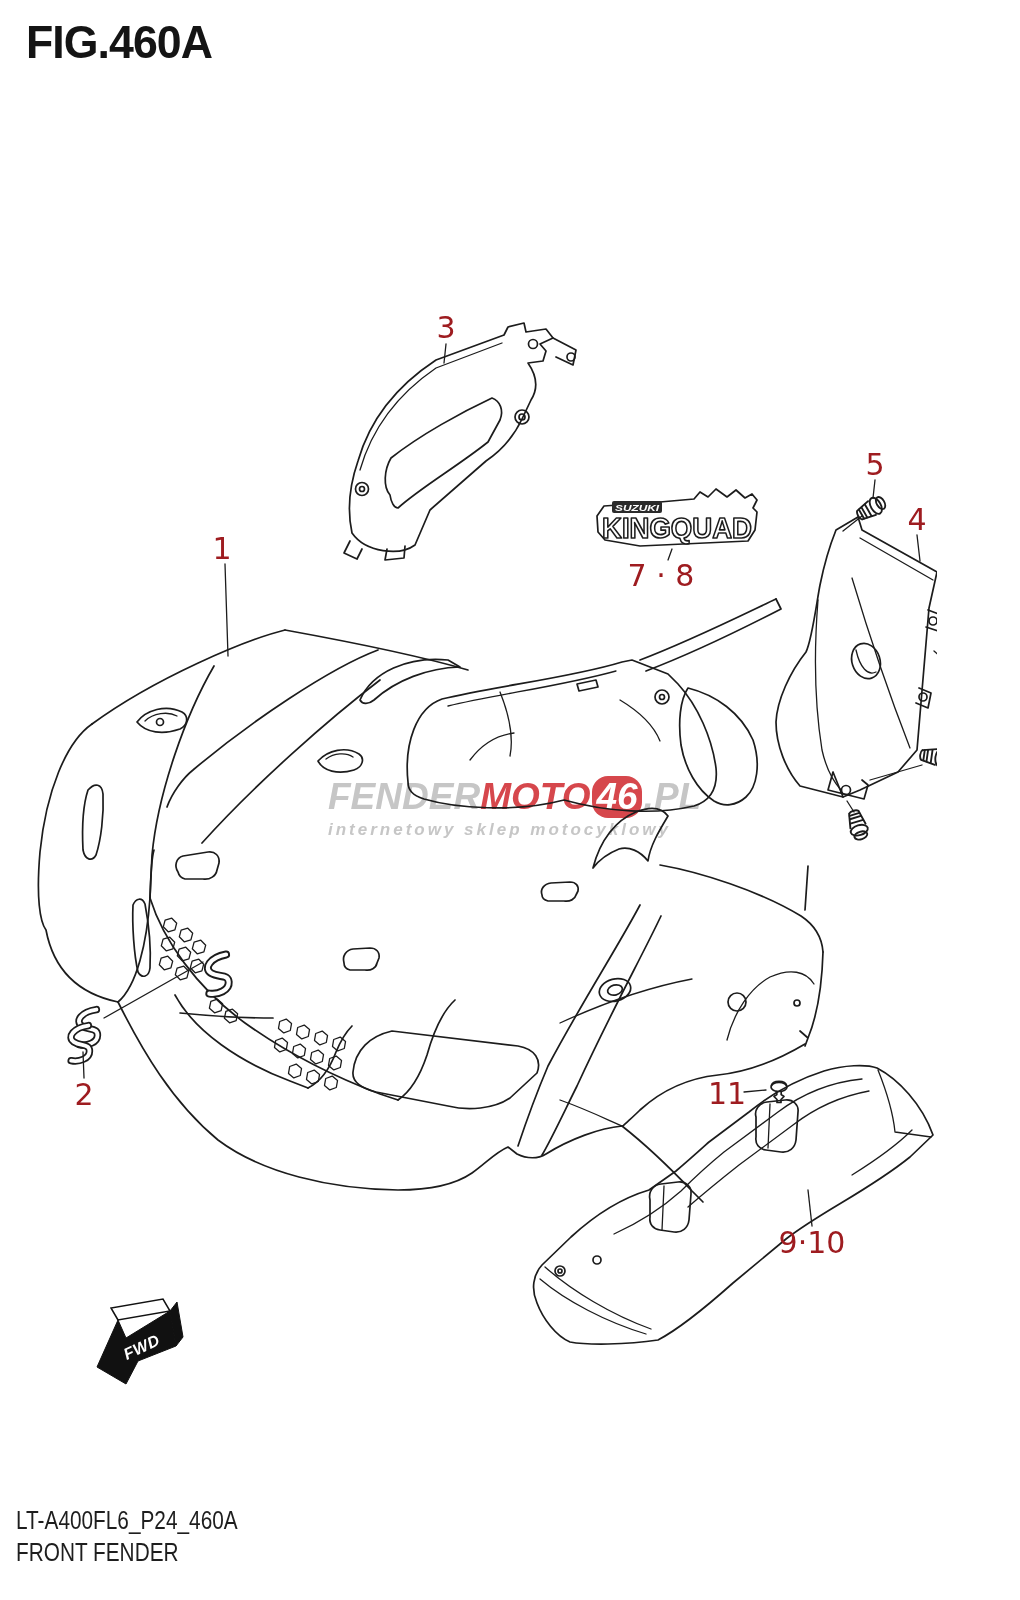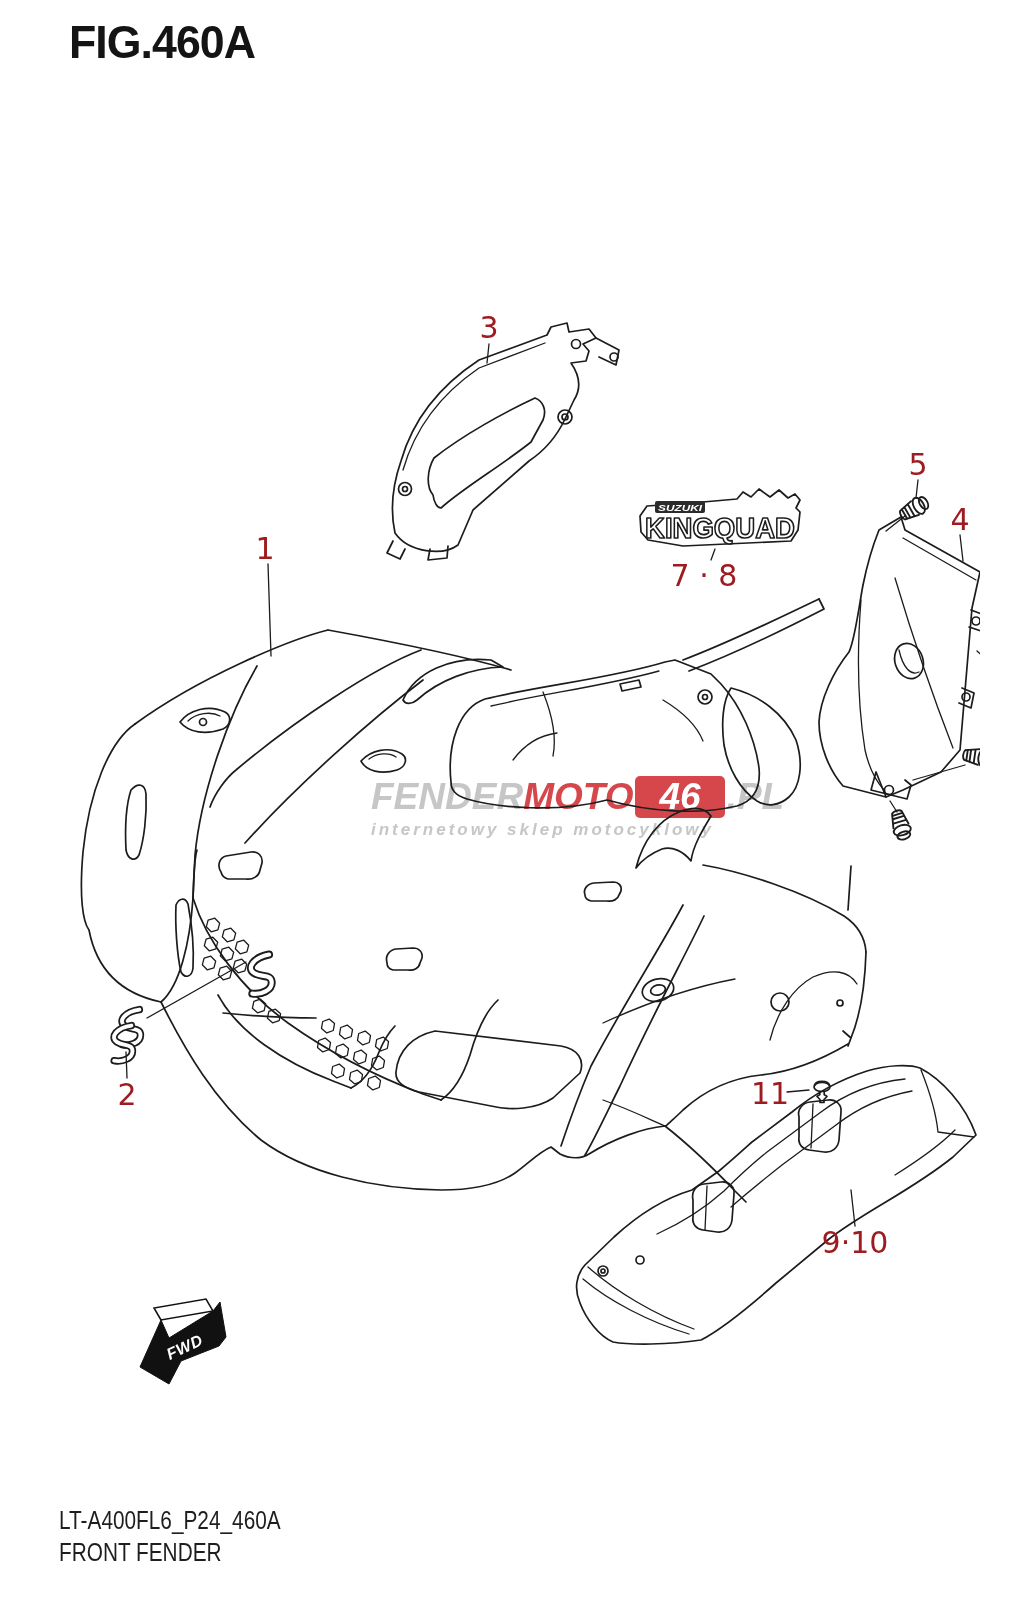--- a/index.html
+++ b/index.html
@@ -1,24 +1,24 @@
 <!DOCTYPE html>
 <html style="--line: #1c1c1c; --callout: #9e1c20; --wm-red: #d6474c; --wm-gray: #c6c6c6;"><head>
 <meta charset="utf-8">
 <style>
   html,body{margin:0;padding:0;background:#ffffff;}
   .page{position:relative;width:937px;height:1600px;background:#fff;overflow:hidden;
-        font-family:"Liberation Sans",sans-serif;margin-left:43px;}
+        font-family:"Liberation Sans",sans-serif;}
   .fig-title{position:absolute;left:26px;top:14px;font-size:47px;font-weight:bold;
              color:#141414;letter-spacing:-1px;transform:scaleX(0.95);transform-origin:left top;}
   .watermark{position:absolute;left:328px;top:776px;font-style:italic;z-index:1;}
   .wm1{font-size:37px;font-weight:bold;letter-spacing:0px;white-space:nowrap;}
   .wm-gray{color:var(--wm-gray);}
   .wm-red{color:var(--wm-red);}
-  .wm-box{background:var(--wm-red);color:#fff;border-radius:5px;padding:0 24px;margin:0 2px;display:inline-block;}
+  .wm-box{background:var(--wm-red);color:#fff;border-radius:16px;padding:0 4px;margin:0 2px;display:inline-block;}
   .wm2{font-size:17px;font-weight:bold;letter-spacing:3px;color:var(--wm-gray);margin-top:2px;white-space:nowrap;font-style:italic;}
   svg.diagram{position:absolute;left:0;top:0;z-index:2;}
   svg .art{stroke:var(--line);fill:none;stroke-width:1.7;stroke-linecap:round;stroke-linejoin:round;}
   svg .thin{stroke-width:1.3;}
   svg text.callout{fill:var(--callout);font-family:"DejaVu Sans",sans-serif;font-size:30px;
                    text-anchor:middle;stroke:none;}
   .footer{position:absolute;left:16px;top:1504px;color:#1e1e1e;z-index:3;}
   .footer div{font-size:26px;transform:scaleX(0.8);transform-origin:left top;white-space:nowrap;line-height:32px;}
 </style>
 </head>

